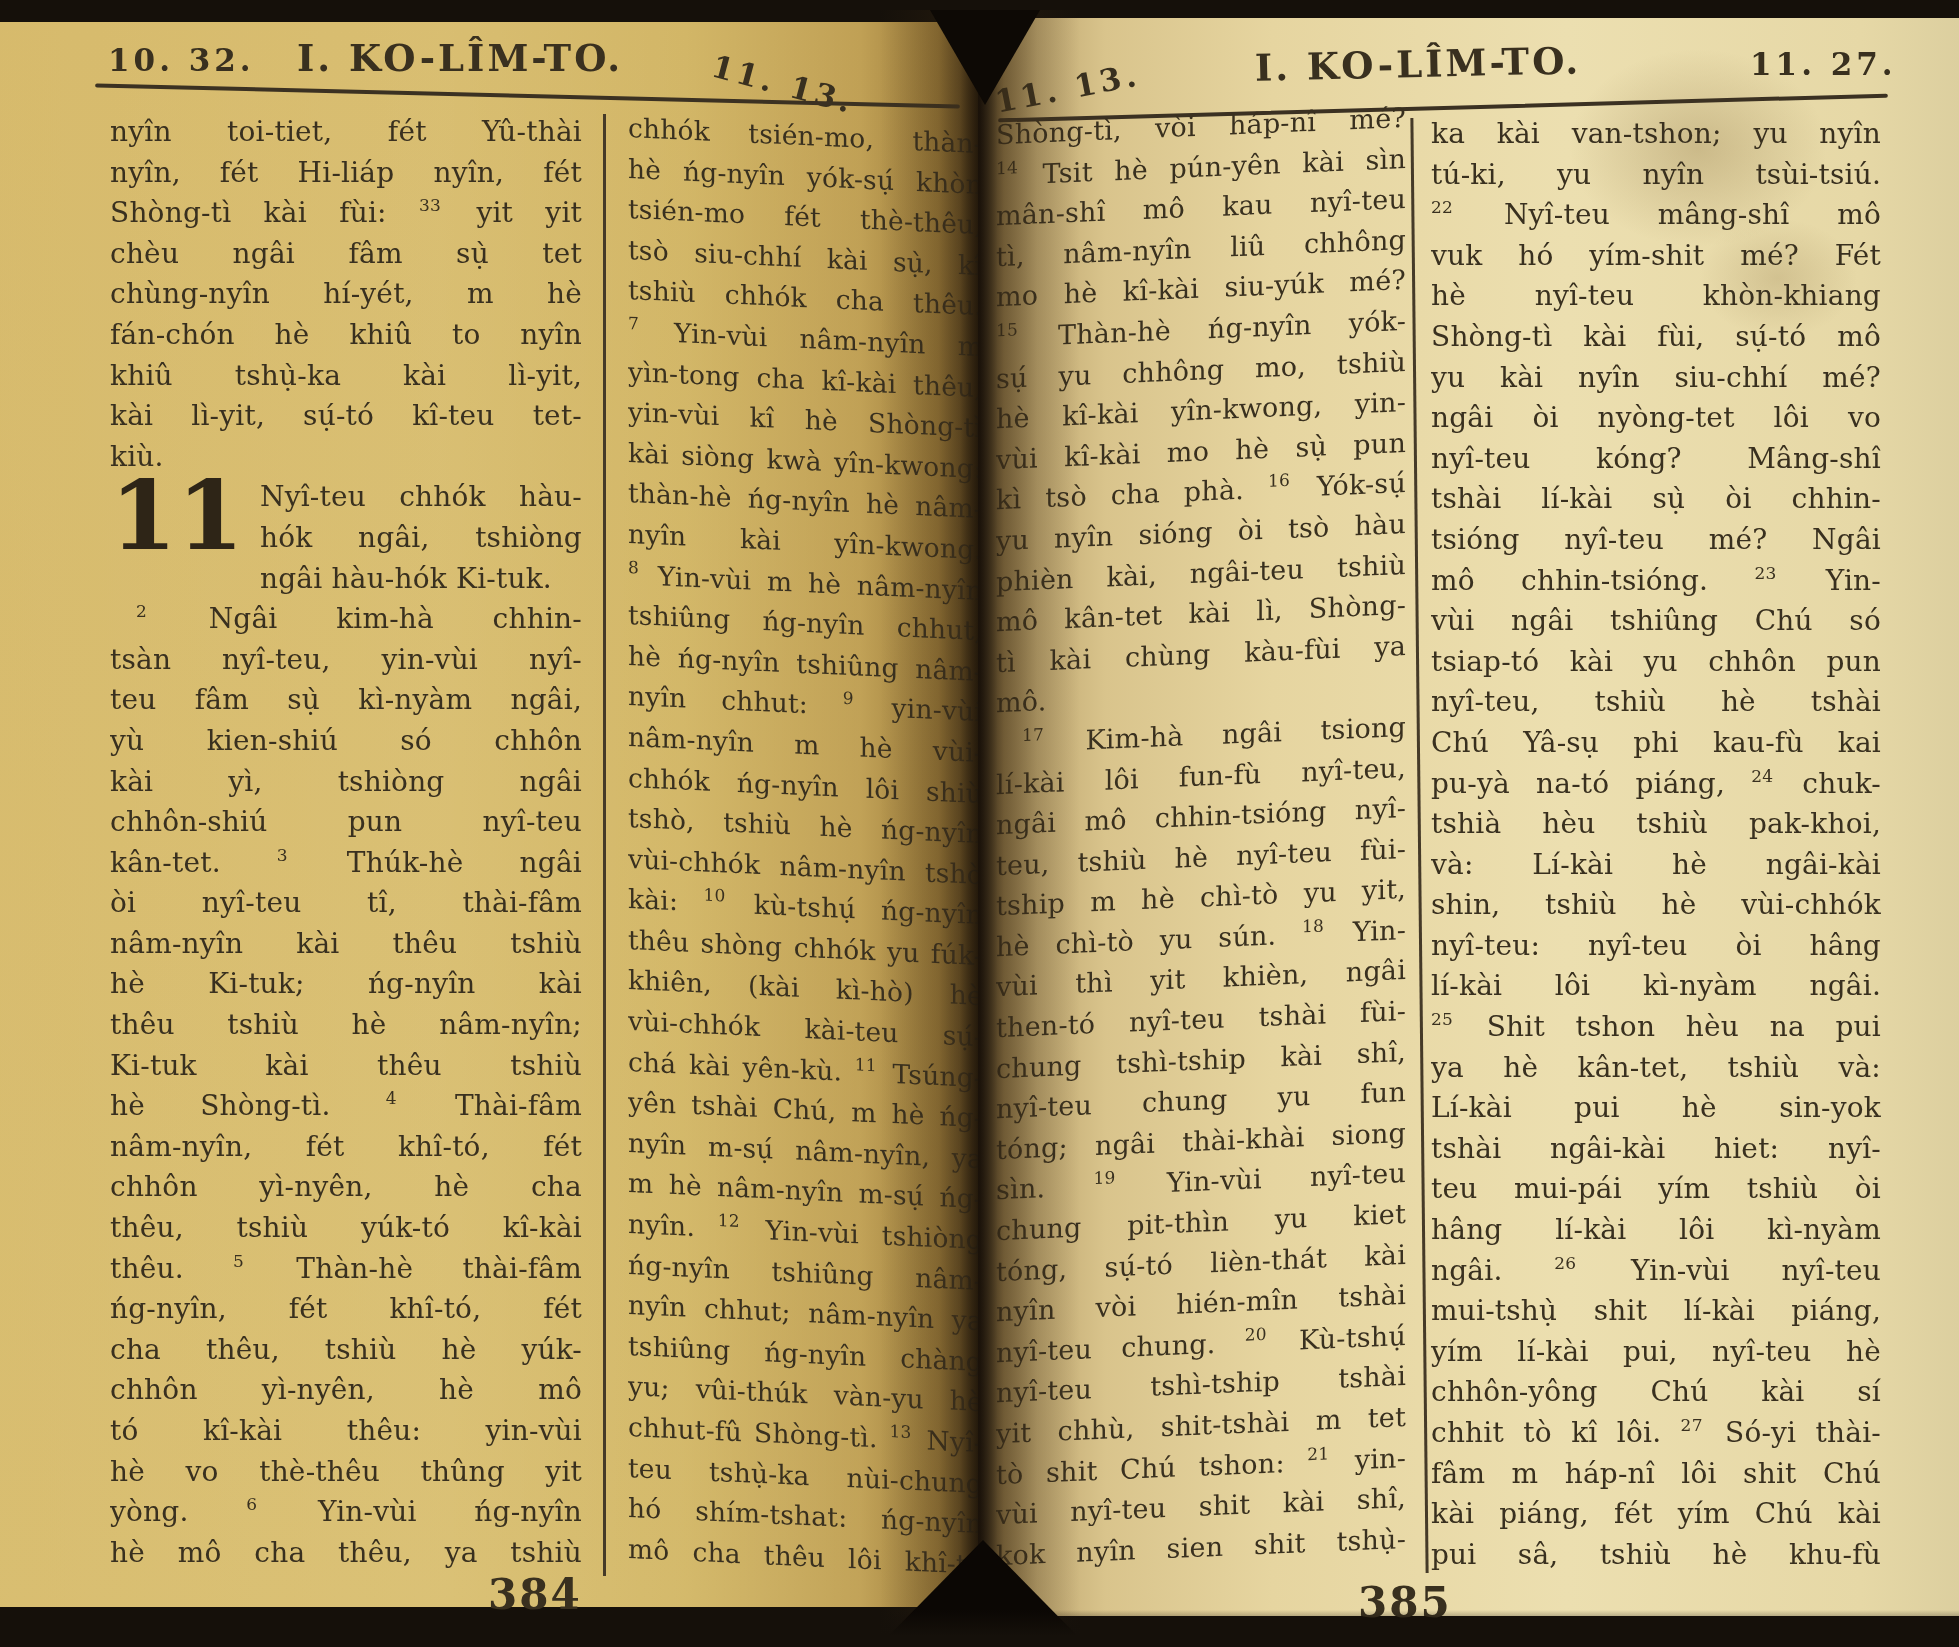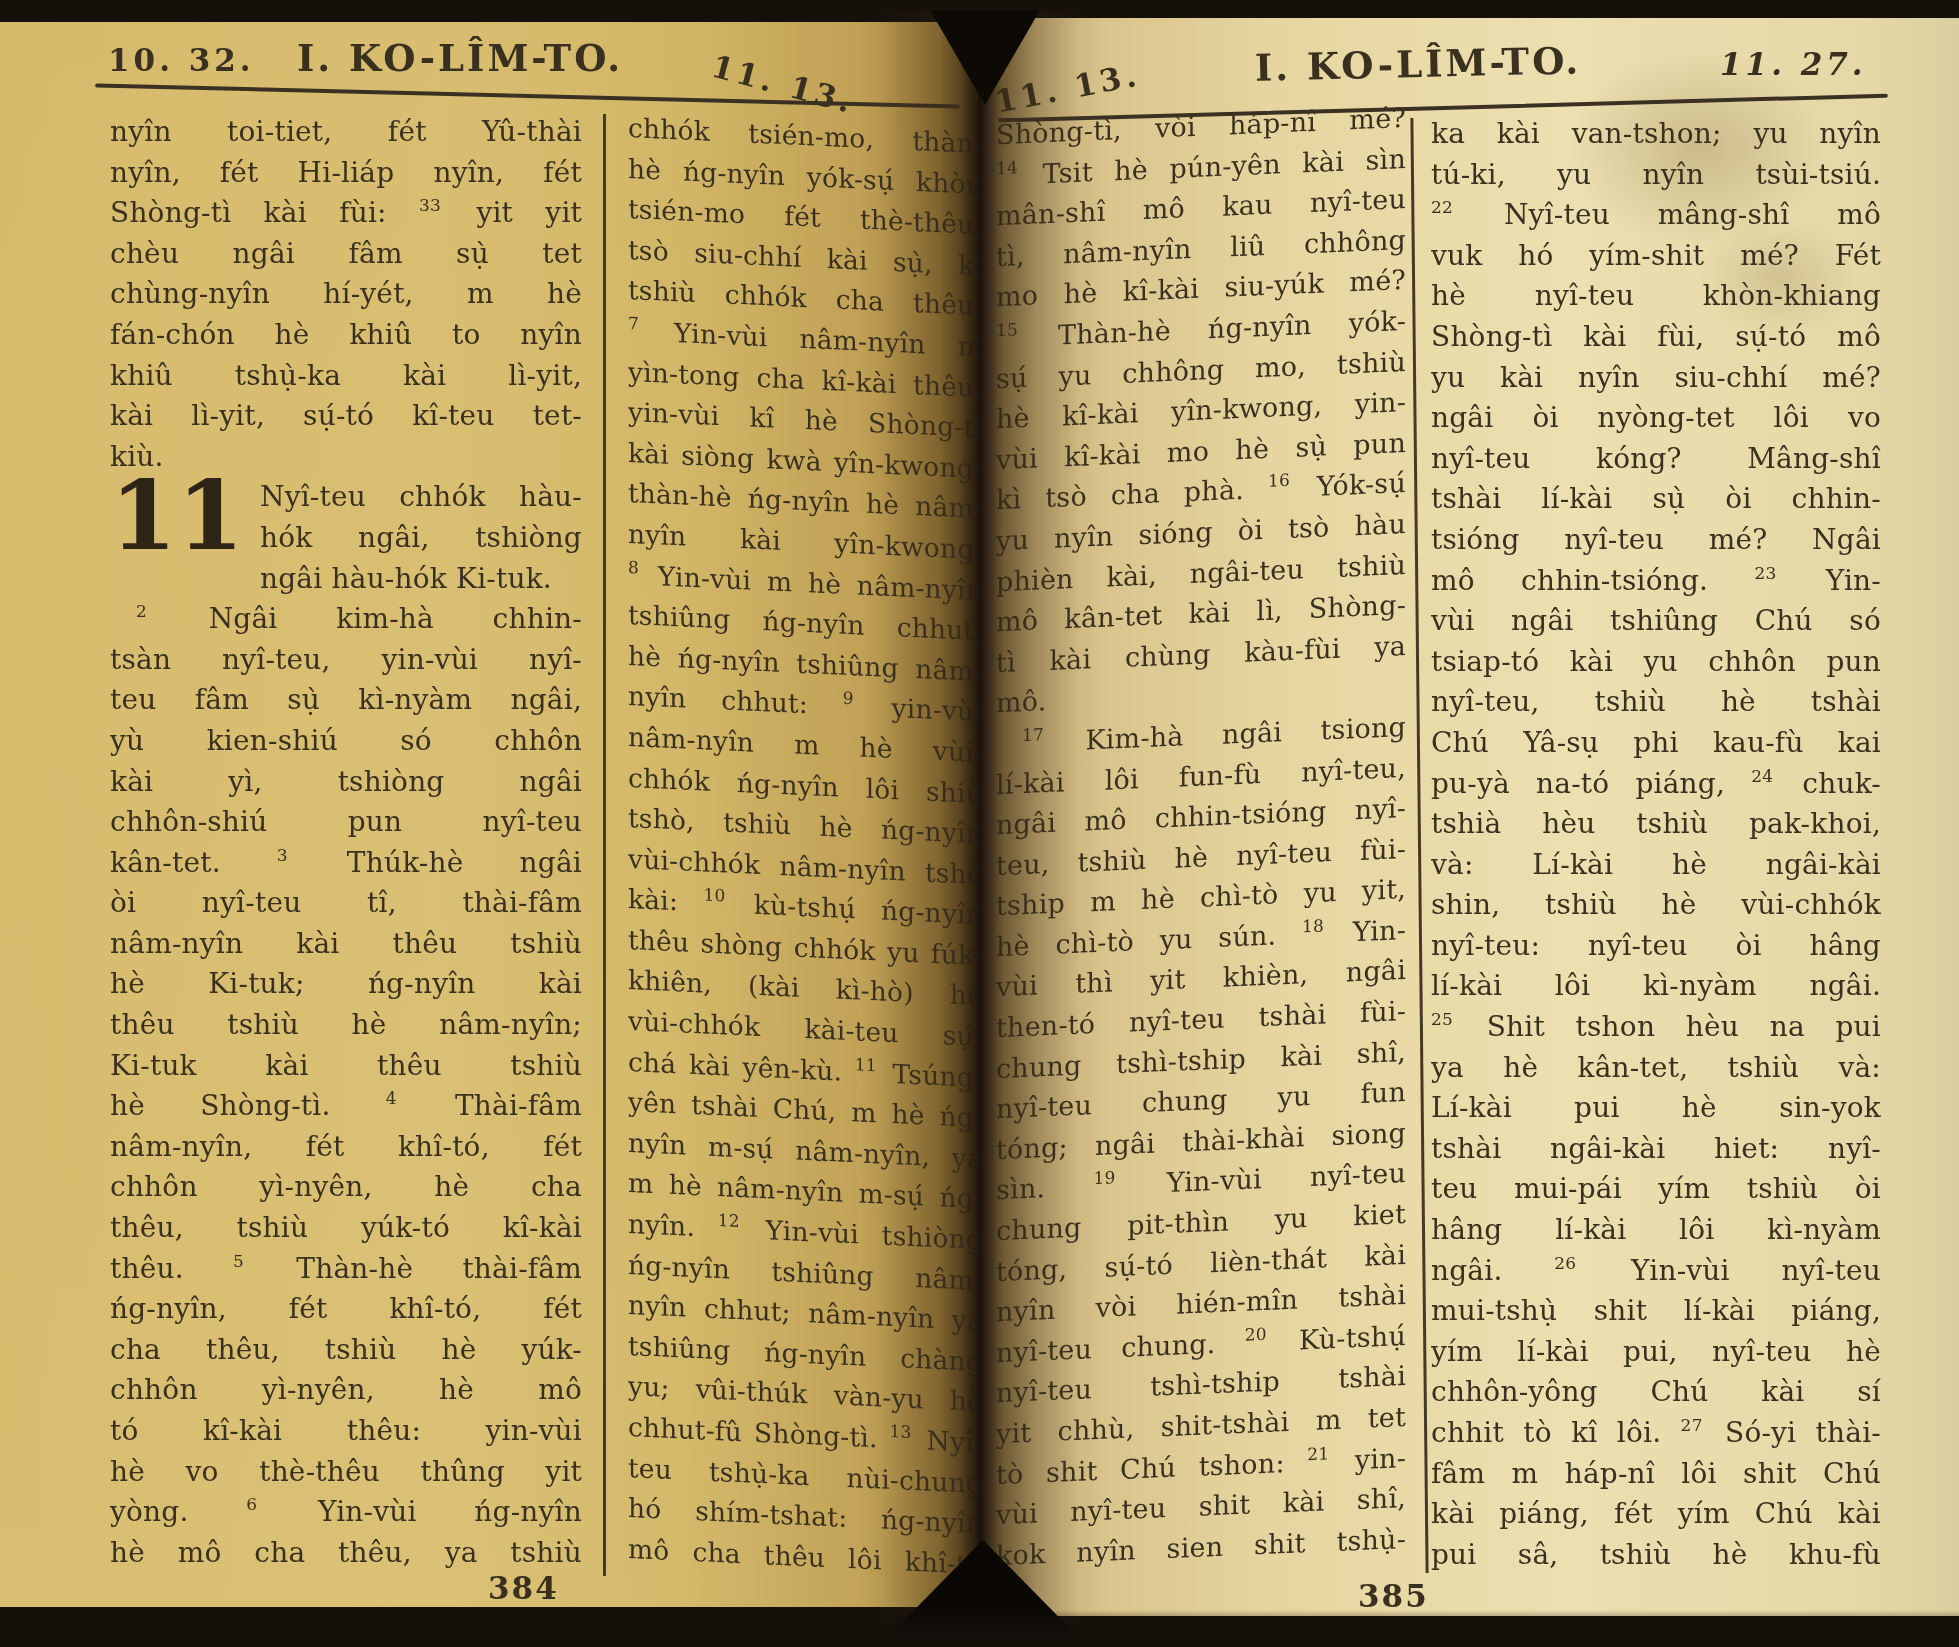--- a/index.html
+++ b/index.html
@@ -16,21 +16,21 @@
   .running-title{position:absolute;font-size:37px;font-weight:bold;letter-spacing:3px;text-align:center;}
   .header-rule{position:absolute;height:4px;background:#3b3122;border-radius:2px;}
   .col-rule{position:absolute;width:3px;background:#453a28;}
   .column{position:absolute;font-size:28px;line-height:40.6px;letter-spacing:.2px;overflow:visible;}
   .line{text-align:justify;text-align-last:justify;white-space:normal;height:40.6px;overflow:hidden;}
   .line.last{text-align-last:left;}
   .block.indent .line:first-child{padding-left:26px;}
   sup{font-size:17px;line-height:0;vertical-align:baseline;position:relative;top:-11px;margin-right:3px;font-weight:normal;}
   .dropcap{float:left;font-size:96px;font-weight:bold;line-height:74px;height:80px;
     margin:2px 16px 0 0;color:#2e2517;}
-  .page-number{position:absolute;font-size:31px;font-weight:bold;letter-spacing:2px;}
+  .page-number{position:absolute;font-size:42px;font-weight:bold;letter-spacing:2px;}
   .skew-dn{transform:skewY(2.6deg);transform-origin:left top;}
   .skew-up{transform:skewY(-2.4deg);transform-origin:right top;}
   .spine-shadow{position:absolute;left:880px;top:0;width:200px;height:1647px;pointer-events:none;
     background:linear-gradient(to right,rgba(56,40,18,0) 0%,rgba(56,40,18,.35) 40%,rgba(20,13,6,.72) 50%,rgba(56,40,18,.38) 62%,rgba(56,40,18,0) 100%);}
   .spine-top{position:absolute;left:930px;top:0;width:0;height:0;pointer-events:none;
     border-left:55px solid transparent;border-right:55px solid transparent;border-top:95px solid #0d0905;}
   .spine-bottom{position:absolute;left:868px;top:1530px;width:0;height:0;pointer-events:none;
     border-left:115px solid transparent;border-right:115px solid transparent;border-bottom:117px solid #0b0704;}
   .edge-bottom{position:absolute;left:0;top:1600px;width:1959px;height:47px;pointer-events:none;
     background:linear-gradient(to bottom,rgba(21,16,10,0) 0%,#15100a 55%);}
@@ -142,21 +142,21 @@
 
     <div class="page-number" style="left:488px;top:1548px;">384</div>
   </div>
 
   <div class="page page-right">
     <div class="stain s1" style="left:590px;top:30px;width:260px;height:200px;"></div>
     <div class="stain s2" style="left:720px;top:200px;width:160px;height:120px;"></div>
 
     <span class="header-ref tilt-r" style="left:16px;top:52px;">11. 13.</span>
     <span class="running-title" style="left:150px;top:24px;width:580px;transform:rotate(-1.3deg);">I. KO-LÎM-TO.</span>
-    <span class="header-ref" style="left:742px;top:28px;font-style:italic;">11. 27.</span>
+    <span class="header-ref" style="left:772px;top:28px;">11. 27.</span>
     <div class="header-rule" style="left:20px;top:88px;width:890px;transform:rotate(-1.6deg);"></div>
 
     <div class="column skew-up" style="left:18px;top:80px;width:410px;font-size:27px;">
         <div class="block">
           <div class="line">Shòng-tì, vòi háp-nî mé?</div>
           <div class="line"><sup>14</sup> Tsit hè pún-yên kài sìn</div>
           <div class="line">mân-shî mô kau nyî-teu</div>
           <div class="line">tì, nâm-nyîn liû chhông</div>
           <div class="line">mo hè kî-kài siu-yúk mé?</div>
           <div class="line"><sup>15</sup> Thàn-hè ńg-nyîn yók-</div>

